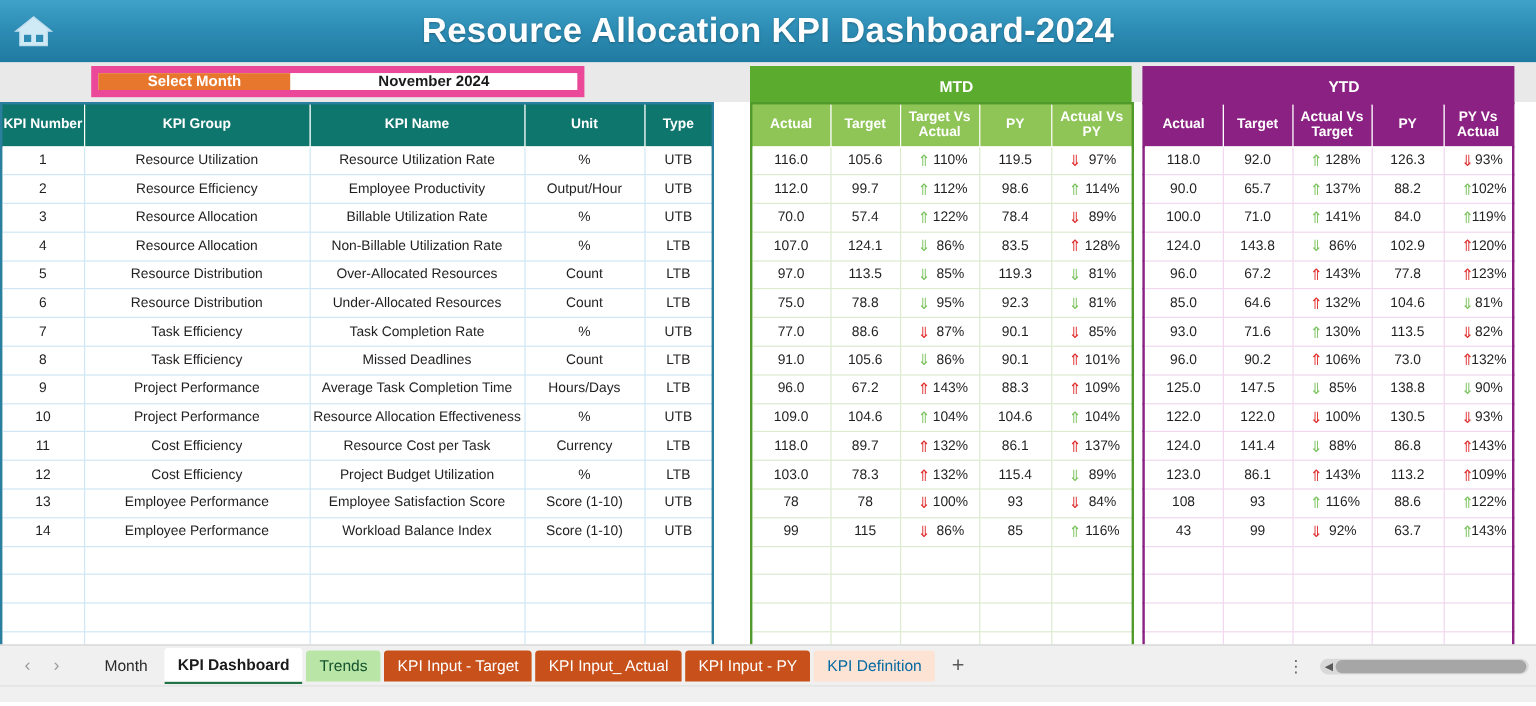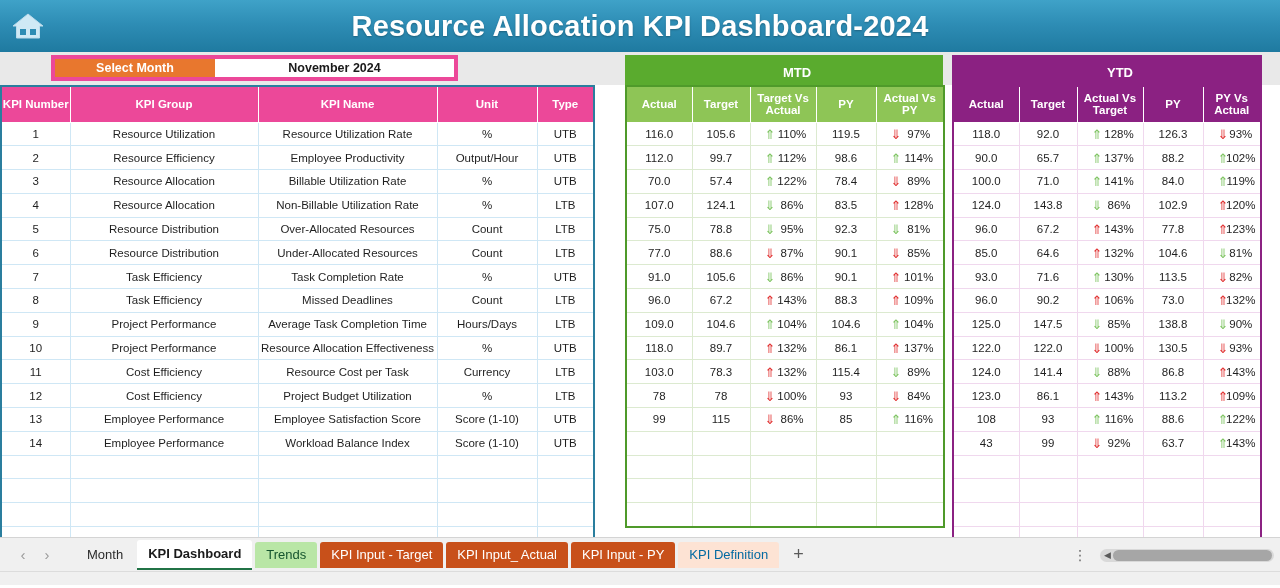--- a/index.html
+++ b/index.html
@@ -21,22 +21,22 @@
   }
   .title-text {
     position: absolute; left: 0; right: 0; text-align: center;
     font-size: 29px; font-weight: bold; color: #ffffff;
     letter-spacing: .2px; text-shadow: 0 1px 2px rgba(0,0,0,.28);
   }
 
   
   .bandrow { position: relative; height: 33px; background: #e9e9e9; }
   .selmonth {
-    position: absolute; left: 51px; top: 3px; height: 26px;
-    display: flex; border: 4px solid #ec4899;
+    position: absolute; left: 76px; top: 3px; height: 26px;
+    display: flex; border: 6px solid #ec4899; align-items: center;
   }
   .selmonth-label {
     width: 160px; background: #e8772e; color: #fff;
     font-size: 12.5px; font-weight: bold;
     display: flex; align-items: center; justify-content: center;
   }
   .selmonth-value {
     width: 239px; background: #ffffff; color: #1a1a1a;
     font-size: 12.5px; font-weight: bold;
     display: flex; align-items: center; justify-content: center;
@@ -58,21 +58,21 @@
   .blk { position: absolute; top: 0; }
   .blk-left { left: 0; }
   .blk-mtd  { left: 625px; }
   .blk-ytd  { left: 952px; }
 
   
   .hd {
     height: 36px; color: #ffffff; font-size: 11.5px; font-weight: bold;
     text-align: center; vertical-align: middle; line-height: 1.08;
   }
-  .hd-blue  { background: #ec4899; border: 1px solid #ffffff; margin-top: 32px; }
+  .hd-blue  { background: #0f766e; border: 1px solid #ffffff; margin-top: 32px; }
   .hd-green { background: #8ec556; border: 1px solid #ffffff; }
   .hd-purp  { background: #8b2182; border: 1px solid #ffffff; }
 
   
   .bc {
     height: 23.8px; font-size: 11.5px; color: #1f1f1f;
     text-align: center; vertical-align: middle;
   }
   .bc-l { border: 1px solid #cfe7f5; }
   .bc-g { border: 1px solid #dcead0; }
@@ -375,20 +375,33 @@
             <td class="bc bc-g">107.0</td>
             <td class="bc bc-g">124.1</td>
             <td class="bc bc-g cmp">
               <span class="arw dn-g">⇓</span>
               <span class="pct">86%</span>
             </td>
             <td class="bc bc-g">83.5</td>
             <td class="bc bc-g cmp">
               <span class="arw up-r">⇑</span>
               <span class="pct">128%</span>
+            </td>
+          </tr>
+          <tr>
+            <td class="bc bc-g">97.0</td>
+            <td class="bc bc-g">113.5</td>
+            <td class="bc bc-g cmp">
+              <span class="arw dn-g">⇓</span>
+              <span class="pct">85%</span>
+            </td>
+            <td class="bc bc-g">119.3</td>
+            <td class="bc bc-g cmp">
+              <span class="arw dn-g">⇓</span>
+              <span class="pct">81%</span>
             </td>
           </tr>
           <tr>
             <td class="bc bc-g">75.0</td>
             <td class="bc bc-g">78.8</td>
             <td class="bc bc-g cmp">
               <span class="arw dn-g">⇓</span>
               <span class="pct">95%</span>
             </td>
             <td class="bc bc-g">92.3</td>

